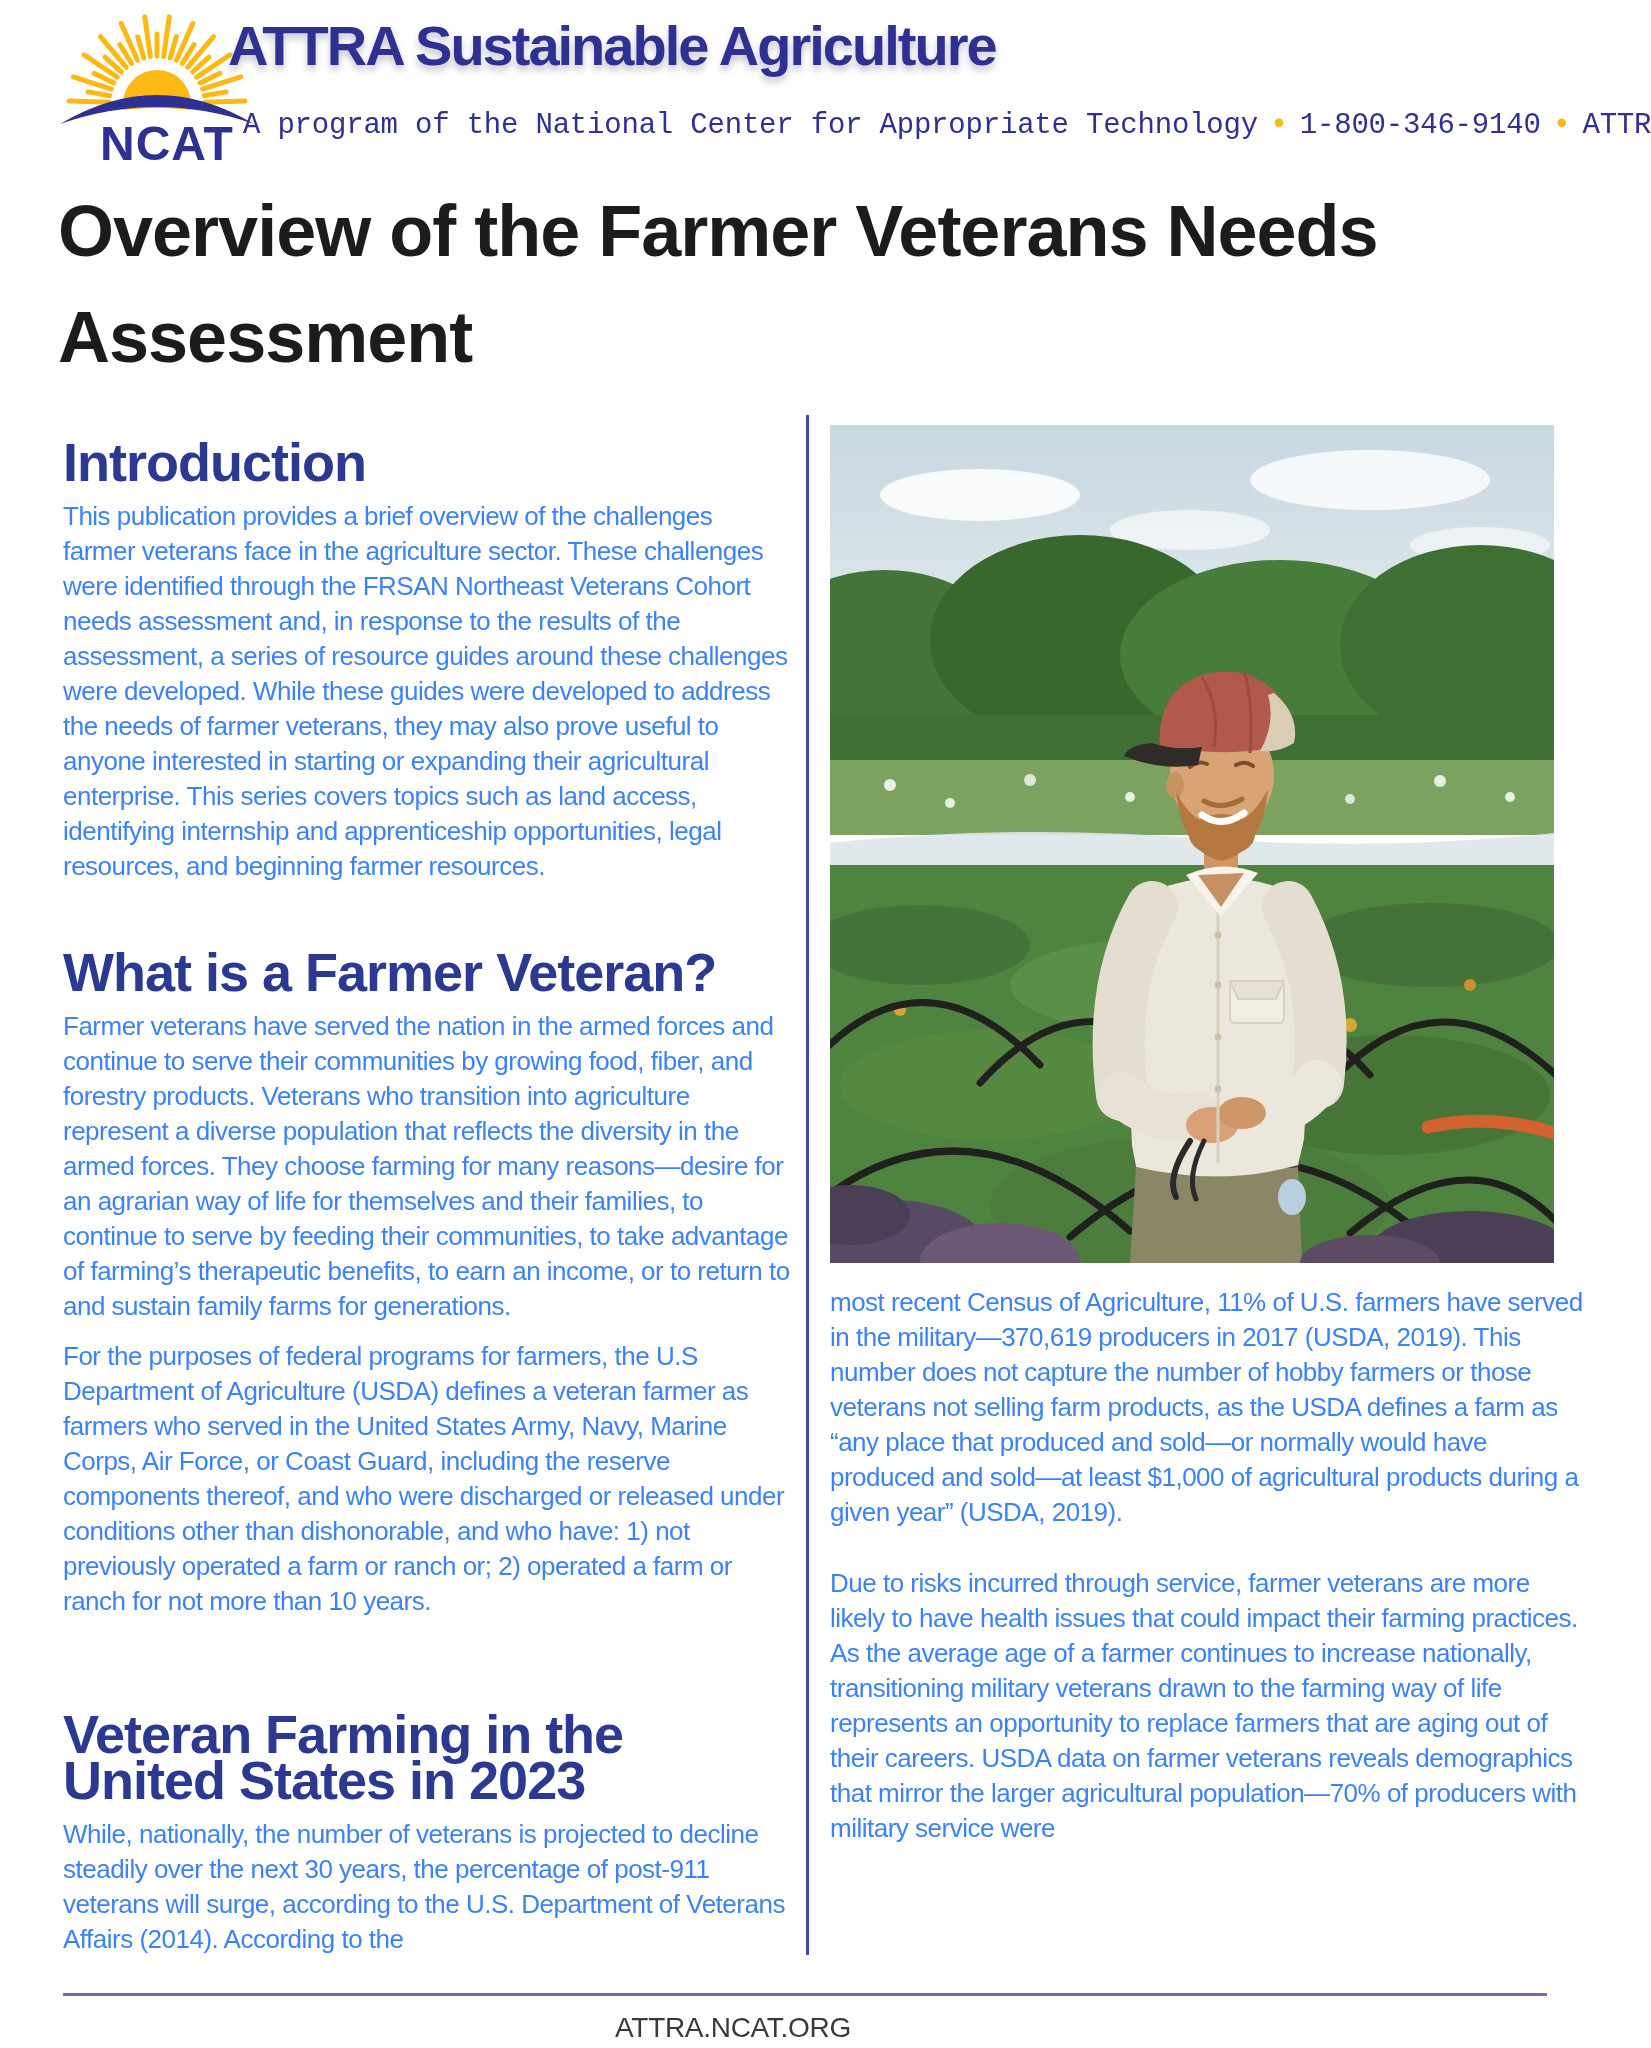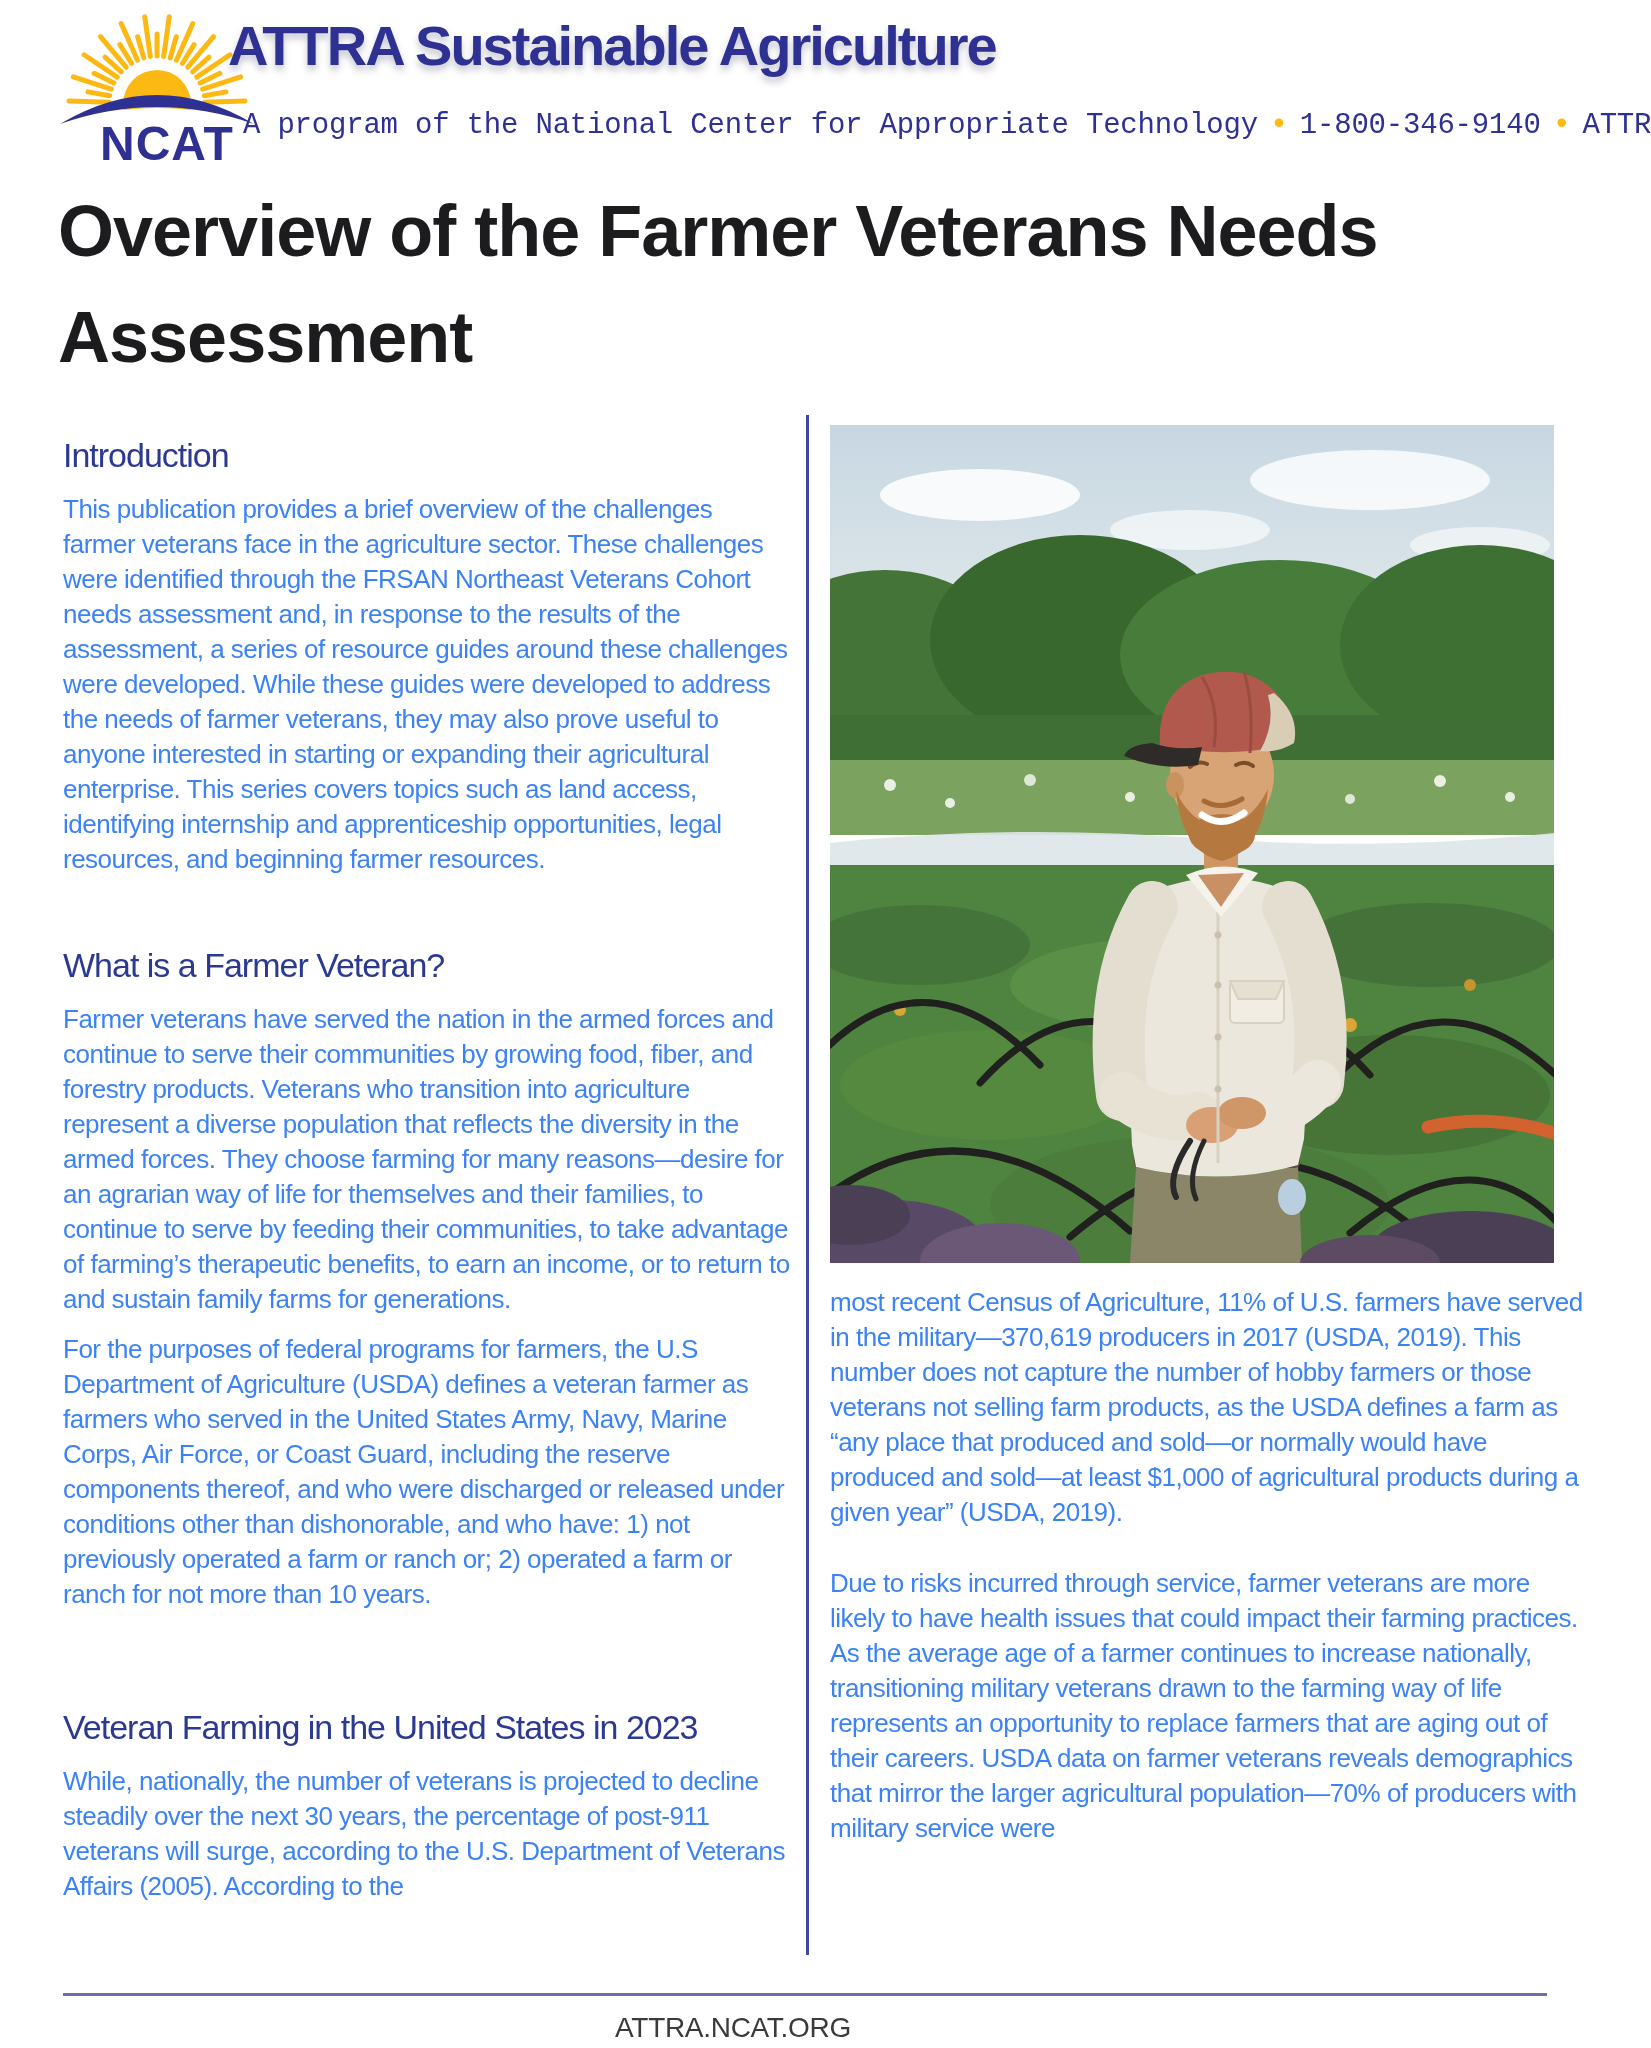--- a/index.html
+++ b/index.html
@@ -24,21 +24,21 @@
   .page-title{
     position:absolute;left:58px;top:178px;width:1560px;
     font-size:72px;font-weight:bold;color:#1c1c1e;letter-spacing:-1px;line-height:106px;
   }
   
   .left-col{position:absolute;left:63px;width:728px;}
   .sec1{top:428px;}
   .sec2{top:938px;}
   .sec3{top:1700px;}
   h2.sec-heading{
-    margin:4px 0 14px 0;font-size:34px;line-height:46px;font-weight:normal;
+    margin:11px 0 14px 0;font-size:54px;line-height:46px;font-weight:bold;
     color:#2b3990;letter-spacing:-1px;
   }
   .sec3 h2.sec-heading{max-width:660px;}
   p.body-text{
     margin:0;font-size:26px;line-height:35px;color:#3b82f6;letter-spacing:-.5px;
   }
   .left-col p.body-text + p.body-text{margin-top:15px;}
   
   .col-divider{position:absolute;left:806px;top:415px;width:3px;height:1540px;background:#3f4a9e;}
   
@@ -105,21 +105,21 @@
   </div>
 
   <div class="left-col sec2" style="top:938px">
     <h2 class="sec-heading">What is a Farmer Veteran?</h2>
     <p class="body-text">Farmer veterans have served the nation in the armed forces and continue to serve their communities by growing food, fiber, and forestry products. Veterans who transition into agriculture represent a diverse population that reflects the diversity in the armed forces. They choose farming for many reasons—desire for an agrarian way of life for themselves and their families, to continue to serve by feeding their communities, to take advantage of farming’s therapeutic benefits, to earn an income, or to return to and sustain family farms for generations.</p>
     <p class="body-text">For the purposes of federal programs for farmers, the U.S Department of Agriculture (USDA) defines a veteran farmer as farmers who served in the United States Army, Navy, Marine Corps, Air Force, or Coast Guard, including the reserve components thereof, and who were discharged or released under conditions other than dishonorable, and who have: 1) not previously operated a farm or ranch or; 2) operated a farm or ranch for not more than 10 years.</p>
   </div>
 
   <div class="left-col sec3" style="top:1700px">
     <h2 class="sec-heading">Veteran Farming in the United States in 2023</h2>
-    <p class="body-text">While, nationally, the number of veterans is projected to decline steadily over the next 30 years, the percentage of post-911 veterans will surge, according to the U.S. Department of Veterans Affairs (2005). According to the</p>
+    <p class="body-text">While, nationally, the number of veterans is projected to decline steadily over the next 30 years, the percentage of post-911 veterans will surge, according to the U.S. Department of Veterans Affairs (2014). According to the</p>
   </div>
 
   <div class="col-divider"></div>
 
   <div class="right-col">
 
     <svg class="photo-frame" viewBox="0 0 724 838">
       <defs>
         <linearGradient id="sky" x1="0" y1="0" x2="0" y2="1">
           <stop offset="0" stop-color="#c7d7e2"></stop>

